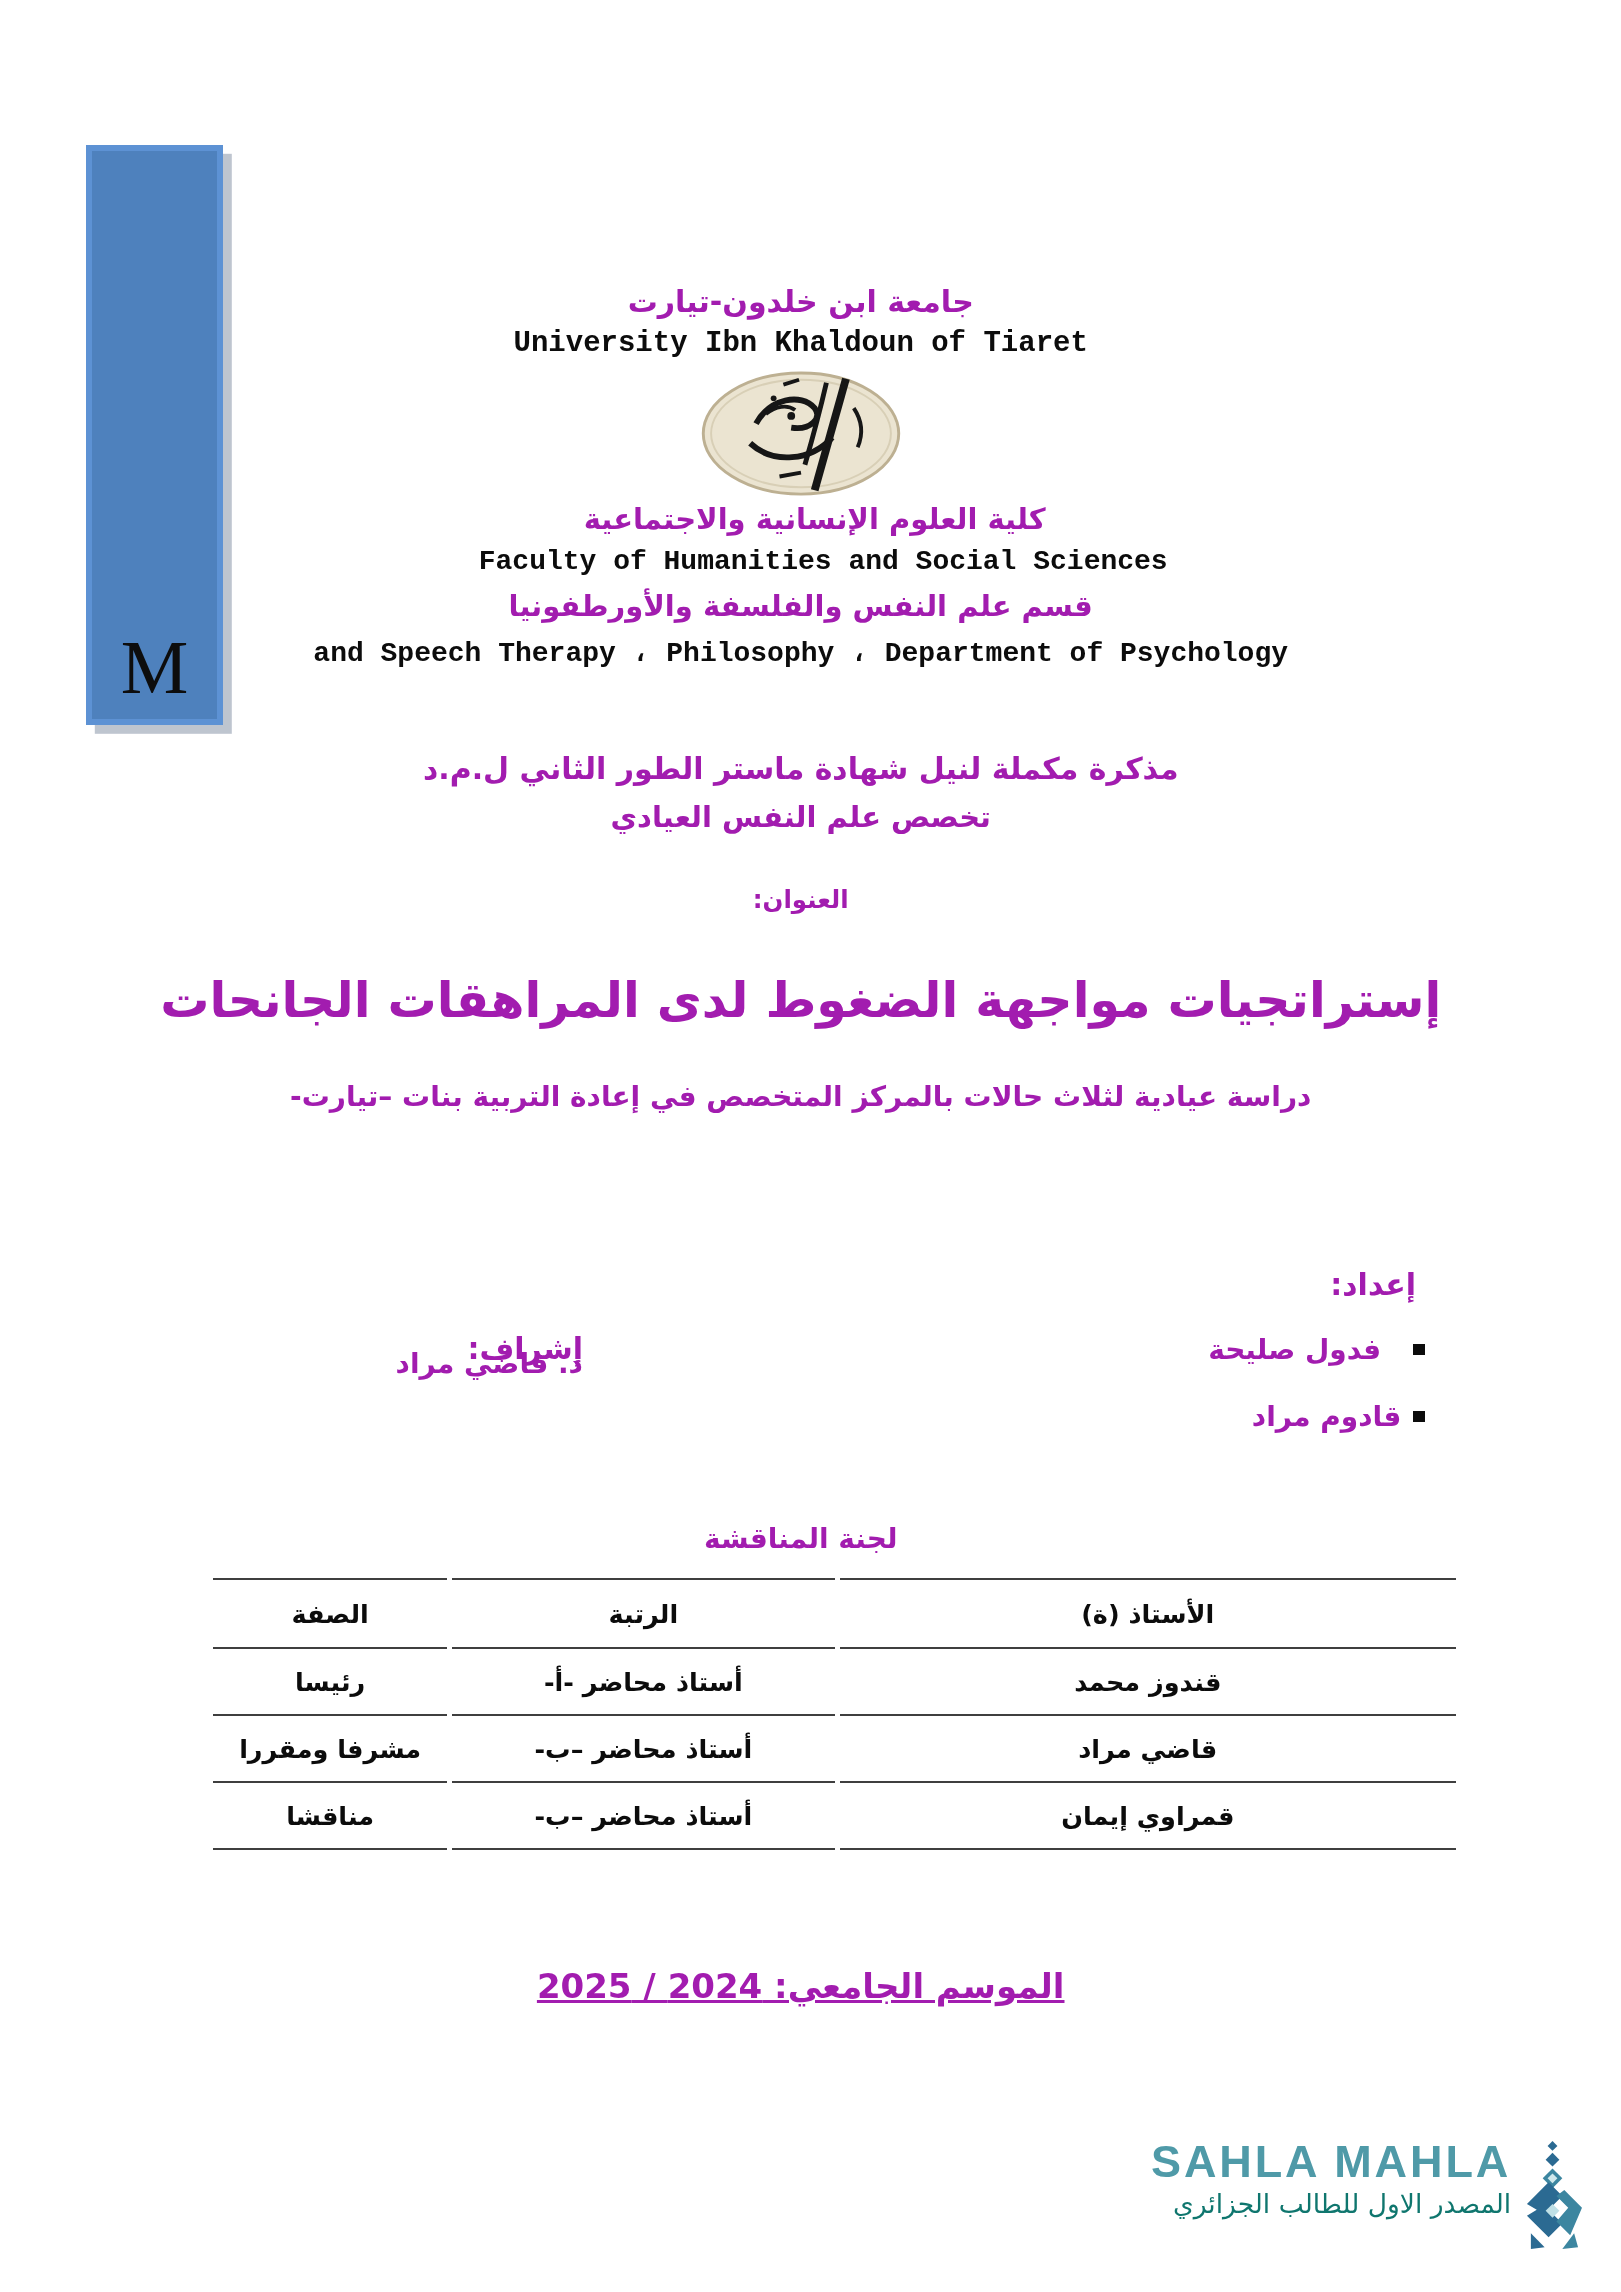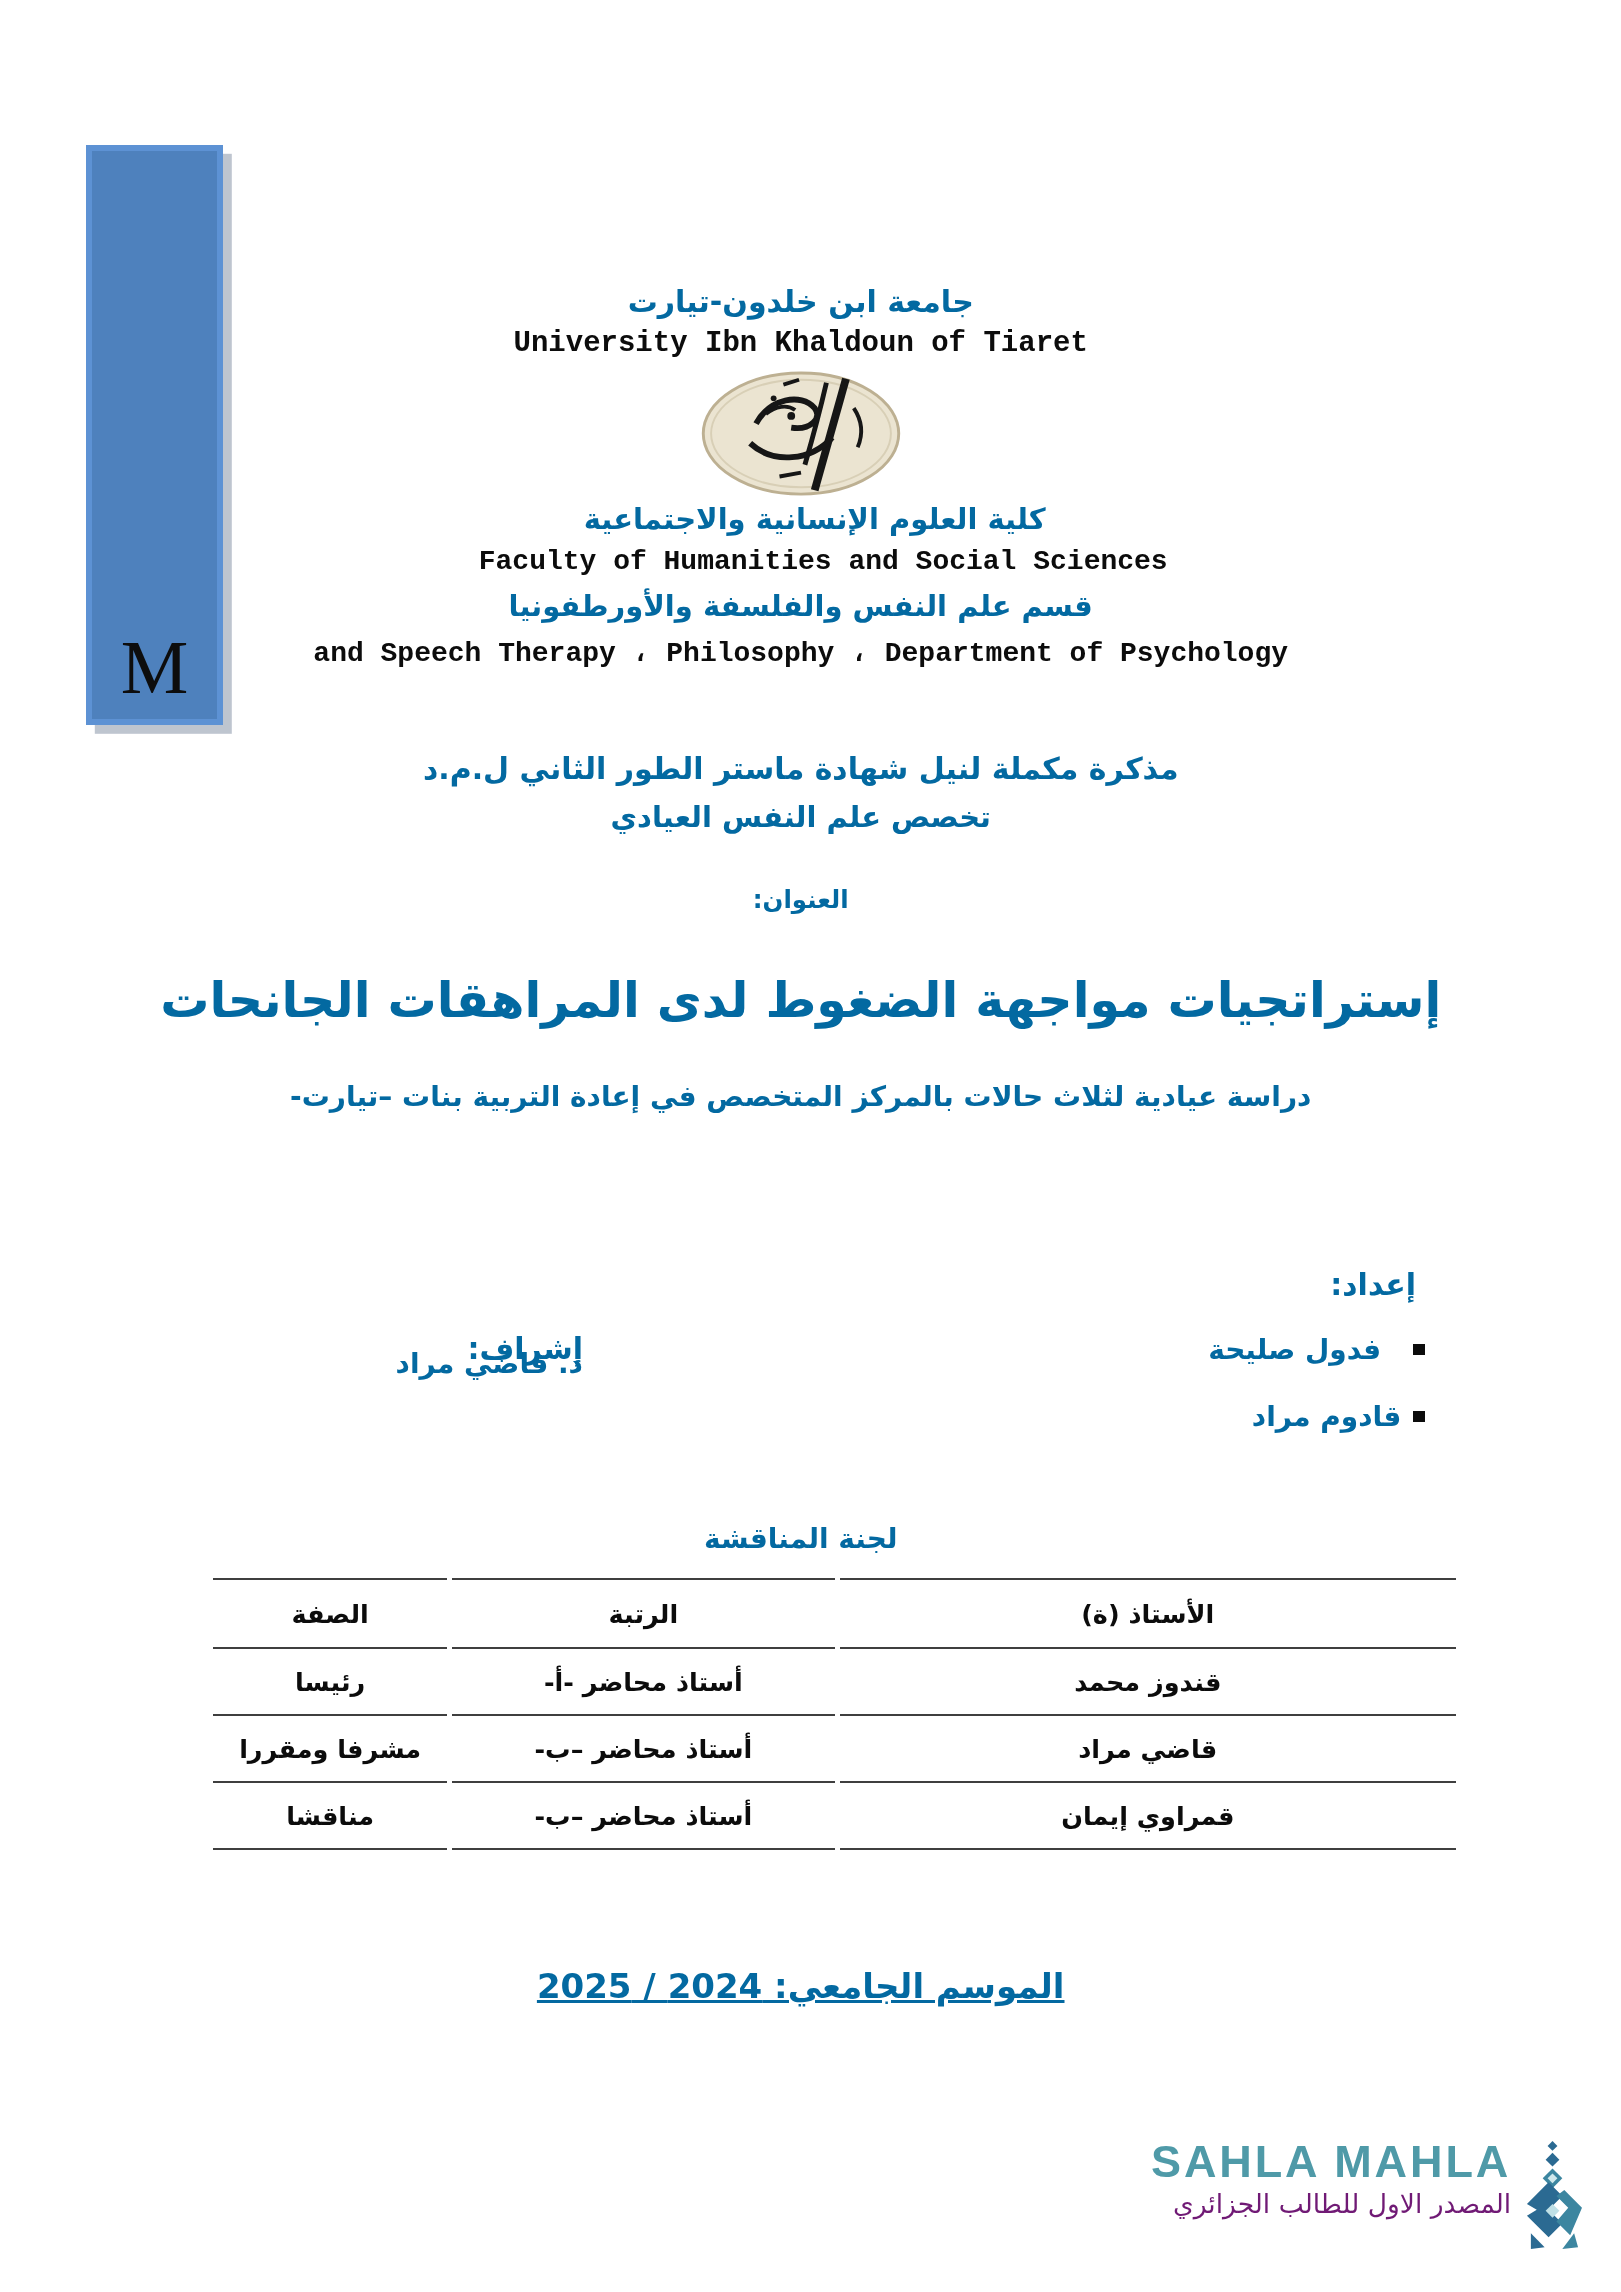--- a/index.html
+++ b/index.html
@@ -4,21 +4,21 @@
 <style>
   html,body{margin:0;padding:0;background:#888;}
   .page{
     position:relative;
     width:1621px;height:2293px;
     background:#ffffff;
     margin:0 auto;
     overflow:hidden;
     font-family:"DejaVu Sans",sans-serif;
   }
-  .ar{font-family:"DejaVu Sans",sans-serif;font-weight:bold;direction:rtl;color:#0369a1;}
+  .ar{font-family:"DejaVu Sans",sans-serif;font-weight:bold;direction:rtl;color:#a21caf;}
   .en-serif{font-family:Liberation Mono, monospace;font-weight:bold;color:#0c0c0c;}
   .line{position:absolute;left:0;right:19.6px;text-align:center;white-space:nowrap;}
 
   
   .bookmark{
     position:absolute;left:86px;top:145px;width:125px;height:568px;
     background:#4e81bd;border:6.9px solid #5d92d4;
     box-shadow:8.8px 8.8px 0 rgba(136,149,168,0.55);
   }
   .bookmark-letter{
@@ -152,21 +152,21 @@
         <td>مناقشا</td>
       </tr>
     </tbody>
   </table>
 
   <div class="line ar" style="top:1966px;font-size:34px;text-decoration:underline;">الموسم الجامعي: 2024 / 2025</div>
 
   <div class="watermark">
     <div class="wm-text">
       <div class="wm-brand" style="color:#4f9aa8;">SAHLA MAHLA</div>
-      <div class="wm-tagline" style="color:#701a75;">المصدر الاول للطالب الجزائري</div>
+      <div class="wm-tagline" style="color:#0f766e;">المصدر الاول للطالب الجزائري</div>
     </div>
     <svg width="67" height="116" viewBox="0 0 68 118">
       <path d="M34,2 l5,5 -5,5 -5,-5 z" fill="#2b6a92"></path>
       <path d="M34,14 l7,7 -7,7 -7,-7 z" fill="#2b6a92"></path>
       <path d="M34,30 l10,10 -10,10 -10,-10 z" fill="#3c86a0"></path>
       <path d="M34,35 l5,5 -5,5 -5,-5 z" fill="#cfe8ec"></path>
       <path d="M8,66 L30,44 L44,58 L30,72 L44,86 L30,100 L8,78 L18,72 Z" fill="#2b6a92"></path>
       <path d="M46,52 L64,70 L52,98 L38,84 L50,70 L38,58 Z" fill="#3c86a0"></path>
       <path d="M34,66 l7,7 -7,7 -7,-7 z" fill="#bfe0e6"></path>
       <path d="M12,96 L26,110 L12,112 Z" fill="#2b6a92"></path>

